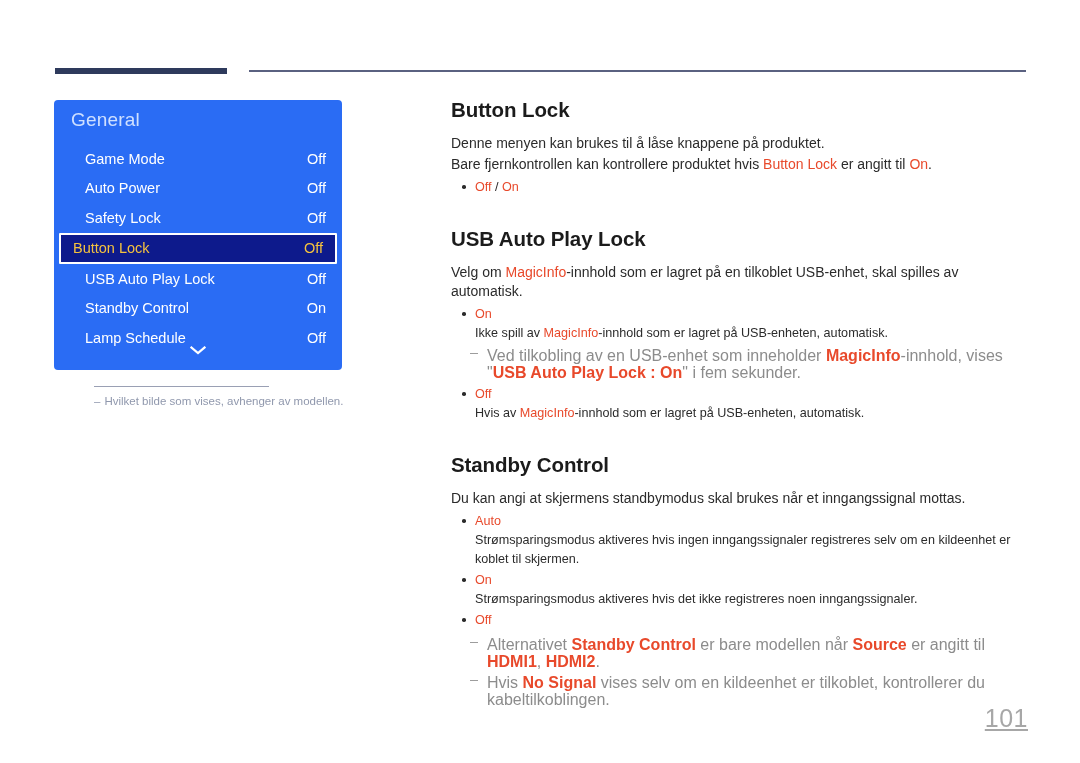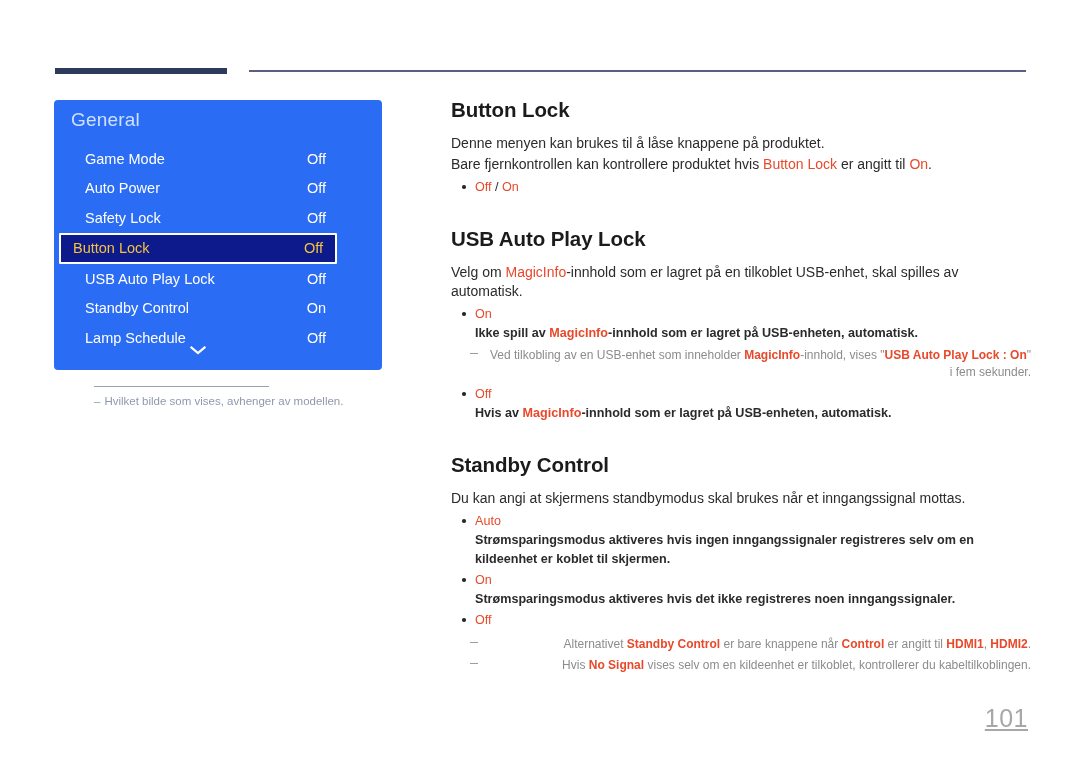--- a/index.html
+++ b/index.html
@@ -37,21 +37,21 @@
     width: 777px;
     height: 2px;
     background: #5a6180;
   }
 
   
   .osd-panel {
     position: absolute;
     left: 54px;
     top: 100px;
-    width: 328px;
+    width: 288px;
     height: 270px;
     background: #2a6cf4;
     border-radius: 4px;
     box-sizing: border-box;
     padding: 0;
   }
   .osd-title {
     position: absolute;
     left: 17px;
     top: 9px;
@@ -163,30 +163,29 @@
   ul.bullets > li > .dot {
     position: absolute;
     left: 11px;
     top: 7px;
     width: 3.5px;
     height: 3.5px;
     background: #2b2b2b;
     border-radius: 50%;
   }
   .opt-term { color: #e8492b; }
-  .opt-desc { color: #2b2b2b; display: block; font-weight: bold; }
+  .opt-desc { color: #2b2b2b; display: block; }
 
   .note-line {
     position: relative;
     padding-left: 36px;
-    font-size: 12px;
+    font-size: 16px;
     line-height: 17px;
     color: #8c8c8c;
     margin: 4px 0 2px 0;
-    text-align: right;
   }
   .note-line .ndash {
     position: absolute;
     left: 19px;
     top: 6px;
     width: 8px;
     height: 1.4px;
     background: #9d9d9d;
   }
   .note-line.tight { margin-top: 6px; }
@@ -333,21 +332,21 @@
       <span class="opt-desc">Strømsparingsmodus aktiveres hvis det ikke registreres noen inngangssignaler.</span>
     </li>
     <li>
       <span class="dot"></span>
       <span class="opt-term">Off</span>
     </li>
   </ul>
 
   <div class="note-line tight">
     <span class="ndash"></span>
-    <span>Alternativet </span><span class="hl-b">Standby Control</span><span> er bare knappene når </span><span class="hl-b">Control</span><span> er angitt til </span><span class="hl-b">HDMI1</span><span>, </span><span class="hl-b">HDMI2</span><span>.</span>
+    <span>Alternativet </span><span class="hl-b">Standby Control</span><span> er bare modellen når </span><span class="hl-b">Source</span><span> er angitt til </span><span class="hl-b">HDMI1</span><span>, </span><span class="hl-b">HDMI2</span><span>.</span>
   </div>
 
   <div class="note-line">
     <span class="ndash"></span>
     <span>Hvis </span><span class="hl-b">No Signal</span><span> vises selv om en kildeenhet er tilkoblet, kontrollerer du kabeltilkoblingen.</span>
   </div>
 
 </div>
 
 <div class="page-num">101</div>

